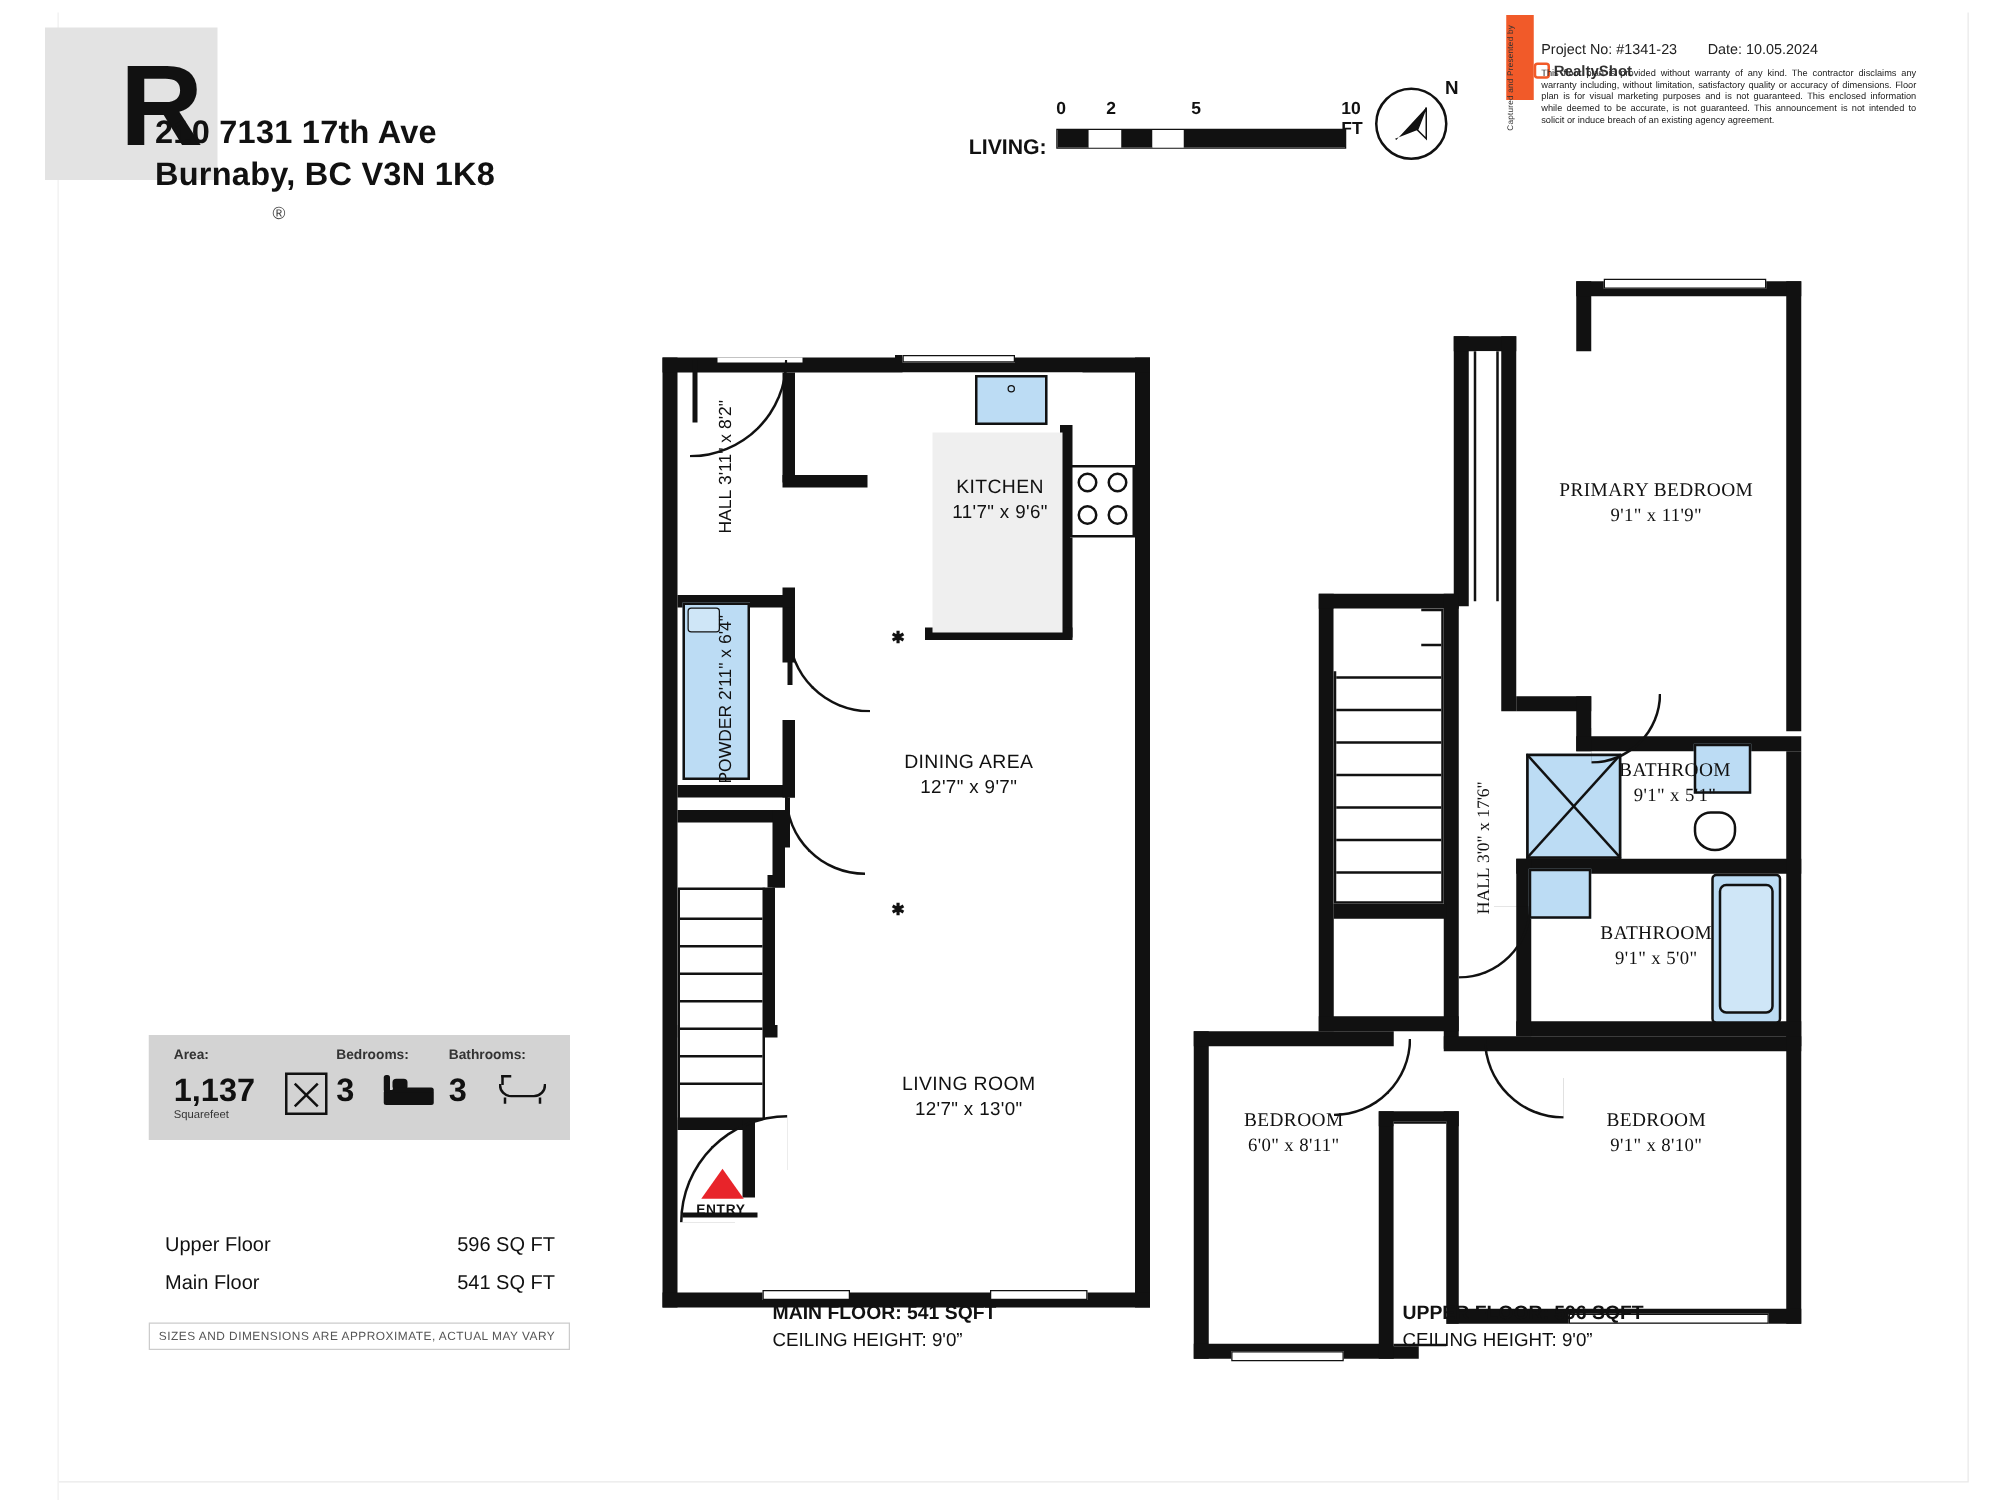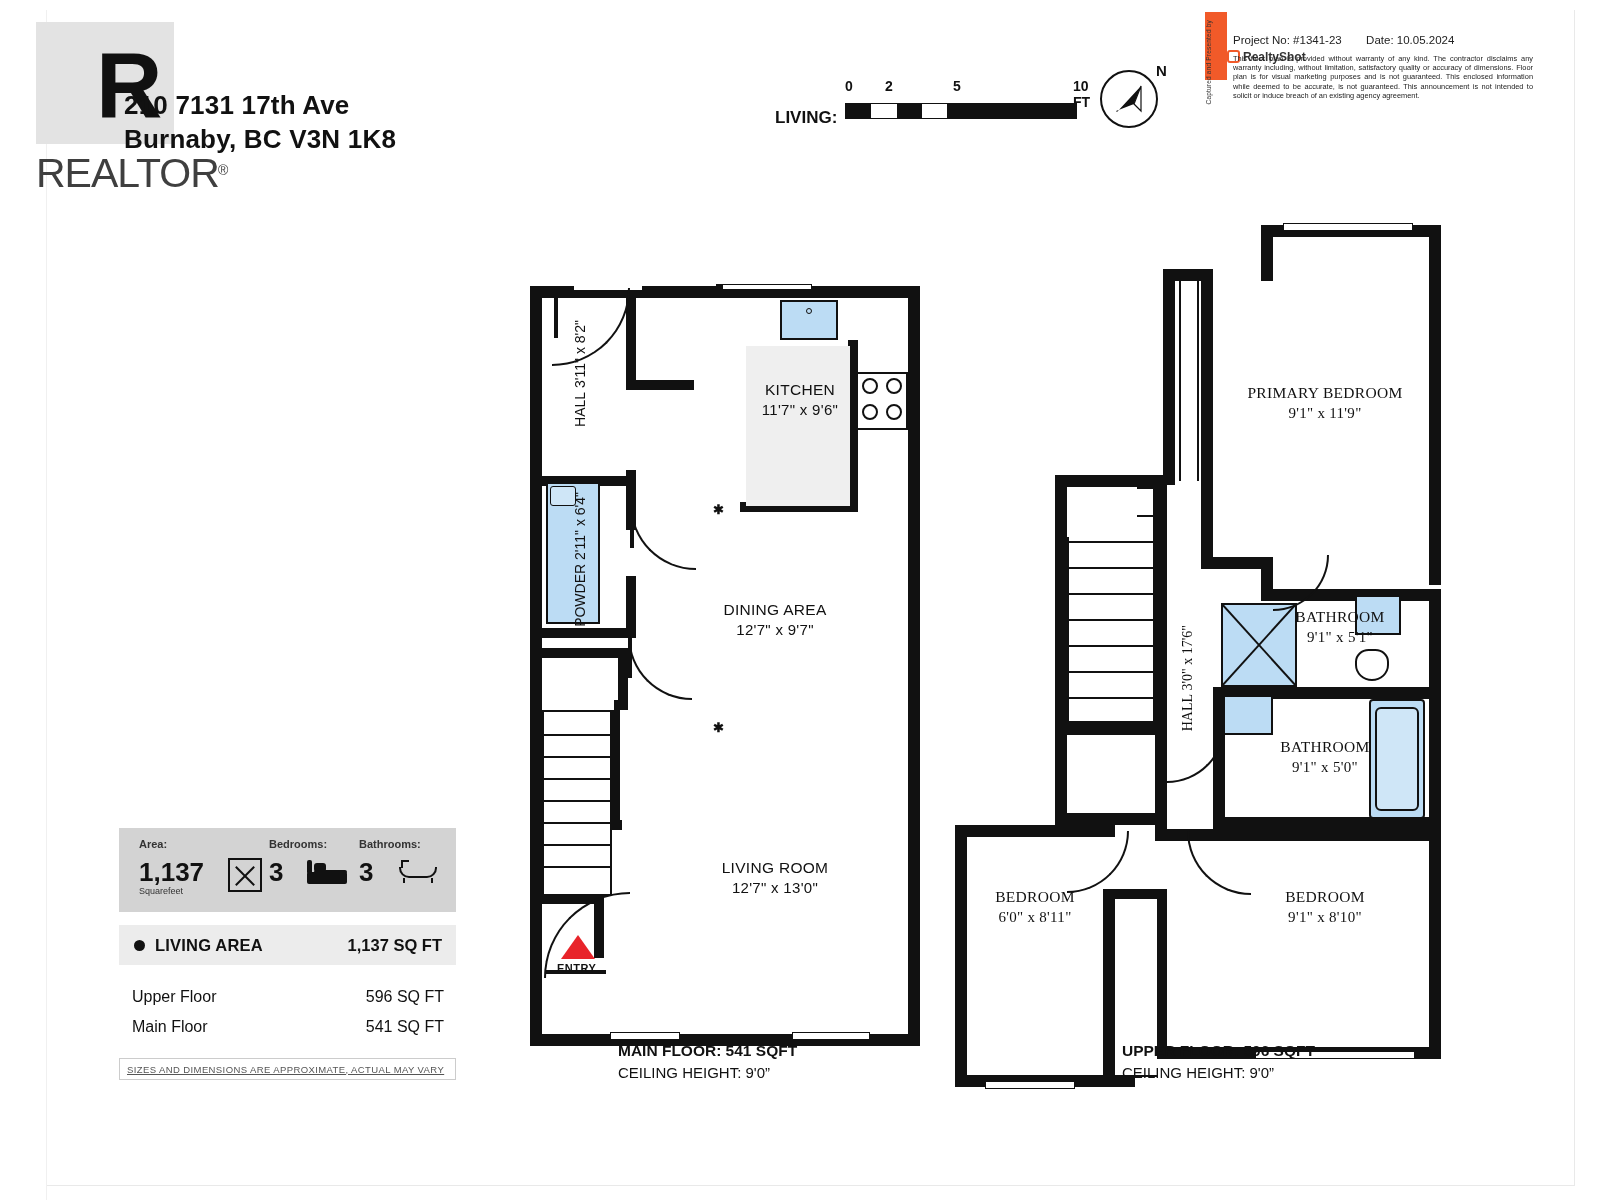--- a/index.html
+++ b/index.html
@@ -272,21 +272,21 @@
 
   .sizes-note {
     position: absolute;
     left: 119px; top: 1058px;
     width: 337px; height: 22px;
     border: 1px solid #cccccc;
     box-sizing: border-box;
     font-size: 9.5px;
     color: #555;
     letter-spacing: 0.4px;
-    display: flex; align-items: center; padding-left: 7px; text-decoration: underline;
+    display: flex; align-items: center; padding-left: 7px;
   }
 
   
   .plan { position: absolute; }
   .w { position: absolute; background: #111; }      
   .room-label {
     position: absolute;
     text-align: center;
     font-size: 15.5px;
     color: #111;
@@ -357,21 +357,20 @@
 <body>
 
 <div class="page">
   <div class="frame-shadow"></div>
   <div class="edge-left"></div>
   <div class="edge-top"></div>
 
   <div class="realtor-logo">
     <div class="r-box"></div>
     <div class="r-glyph">R</div>
-    <div class="r-word">REALTOR</div>
     <div class="r-reg">®</div>
   </div>
 
   <div class="address">
     <div>210 7131 17th Ave</div>
     <div>Burnaby, BC V3N 1K8</div>
   </div>
 
   <div class="scale-wrap">
     <div class="scale-label">LIVING:</div>
@@ -445,25 +444,20 @@
         <div class="tub-icon">
           <div class="tap"></div>
             <div class="body"></div>
             <div class="leg1"></div>
             <div class="leg2"></div>
         </div>
       </div>
     </div>
   </div>
 
-  <div class="living-bar">
-    <span class="dot"></span>
-    <span class="lbl">LIVING AREA</span>
-    <span class="val">1,137 SQ FT</span>
-  </div>
 
   <div class="floor-row fr-upper">
     <span>Upper Floor</span>
     <span class="v">596 SQ FT</span>
   </div>
   <div class="floor-row fr-main">
     <span>Main Floor</span>
     <span class="v">541 SQ FT</span>
   </div>
 

